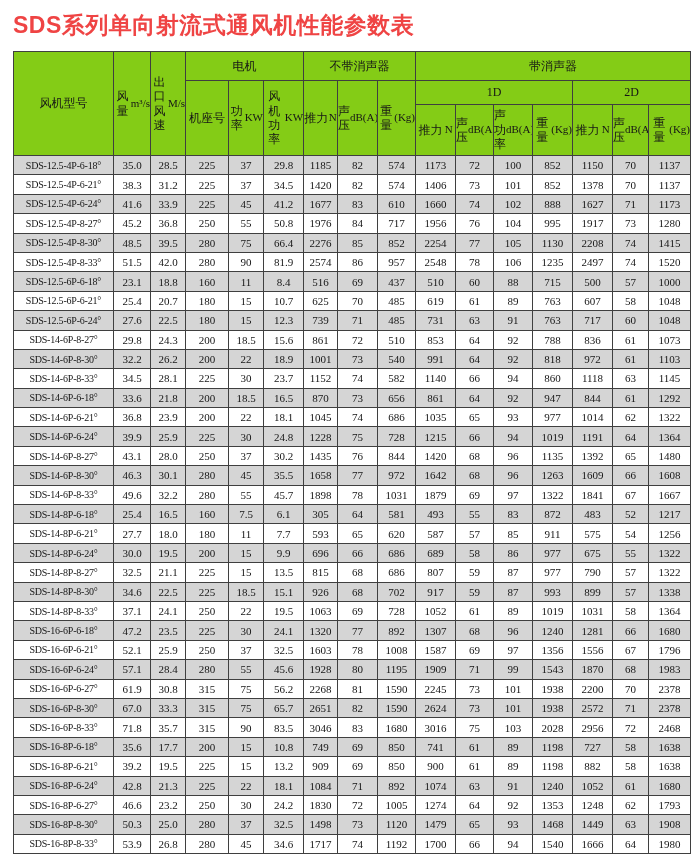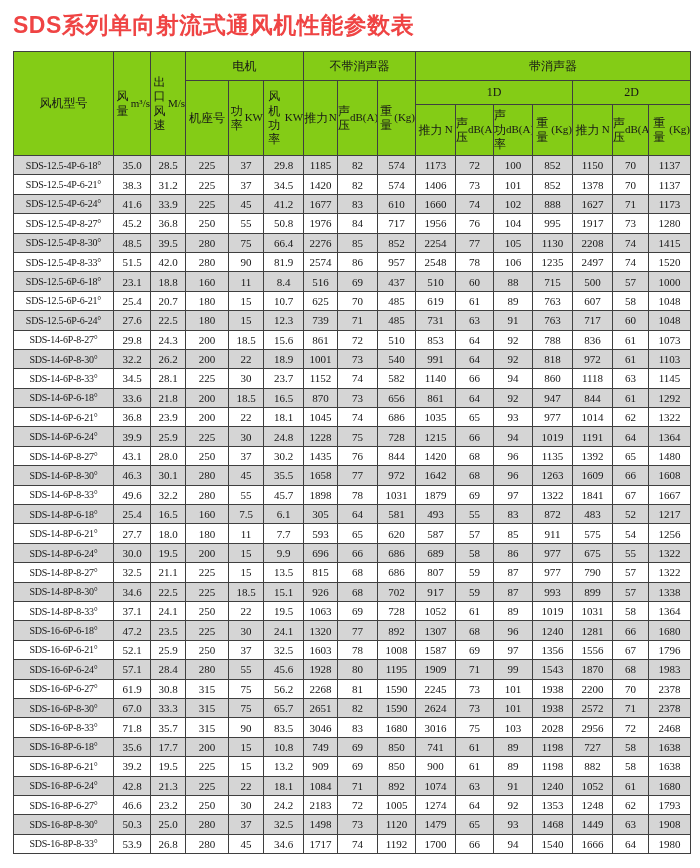--- a/index.html
+++ b/index.html
@@ -787,21 +787,21 @@
           <td>61</td>
           <td>1680</td>
         </tr>
         <tr>
           <td class="model-cell">SDS-16-8P-6-27°</td>
           <td>46.6</td>
           <td>23.2</td>
           <td>250</td>
           <td>30</td>
           <td>24.2</td>
-          <td>2183</td>
+          <td>1830</td>
           <td>72</td>
           <td>1005</td>
           <td>1274</td>
           <td>64</td>
           <td>92</td>
           <td>1353</td>
           <td>1248</td>
           <td>62</td>
           <td>1793</td>
         </tr>

